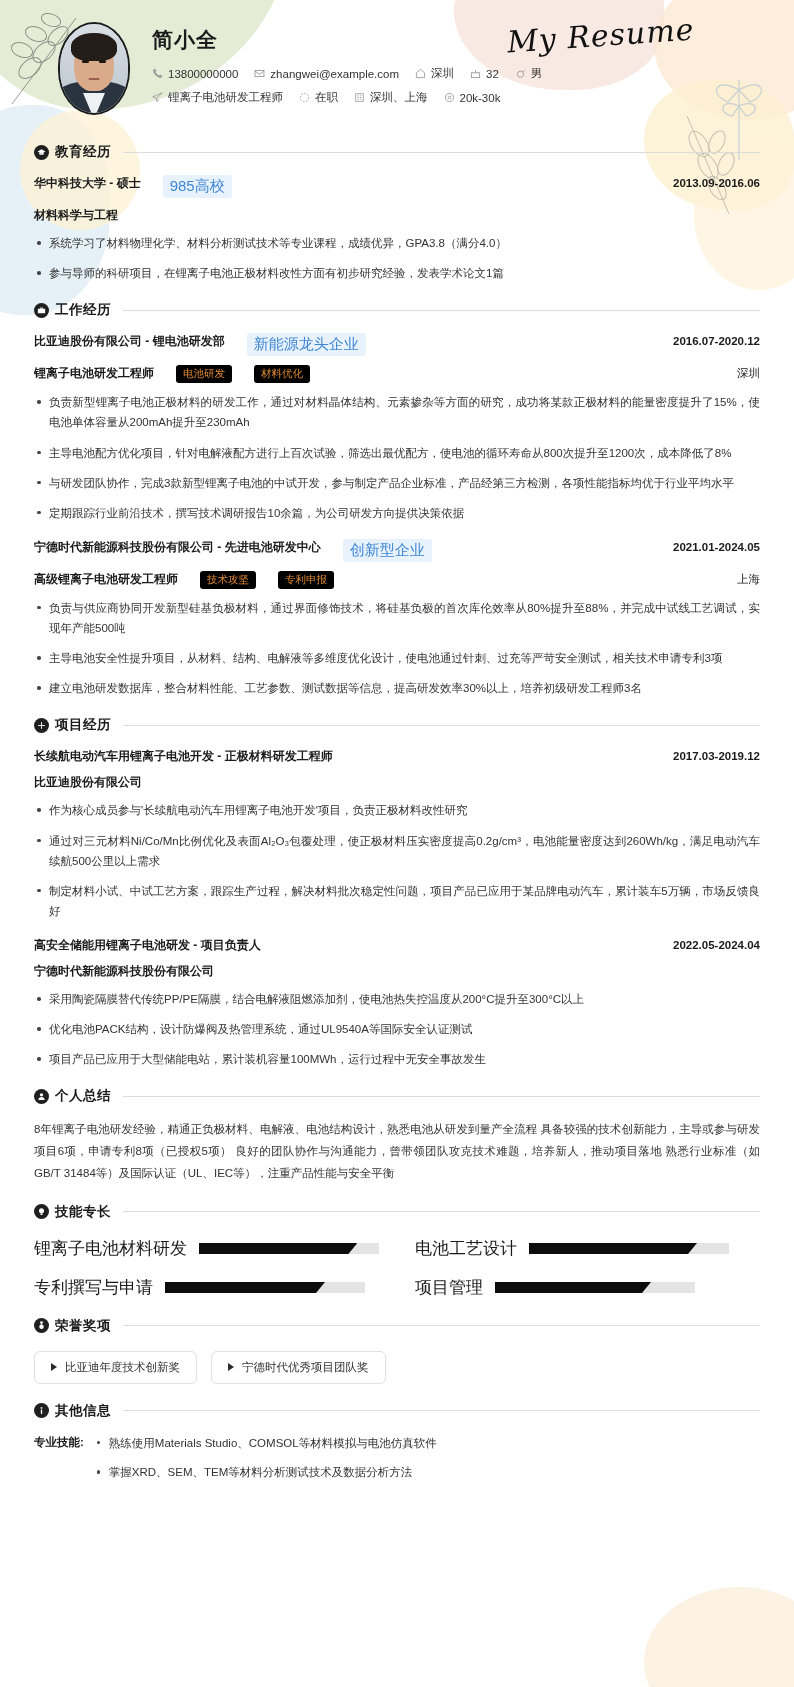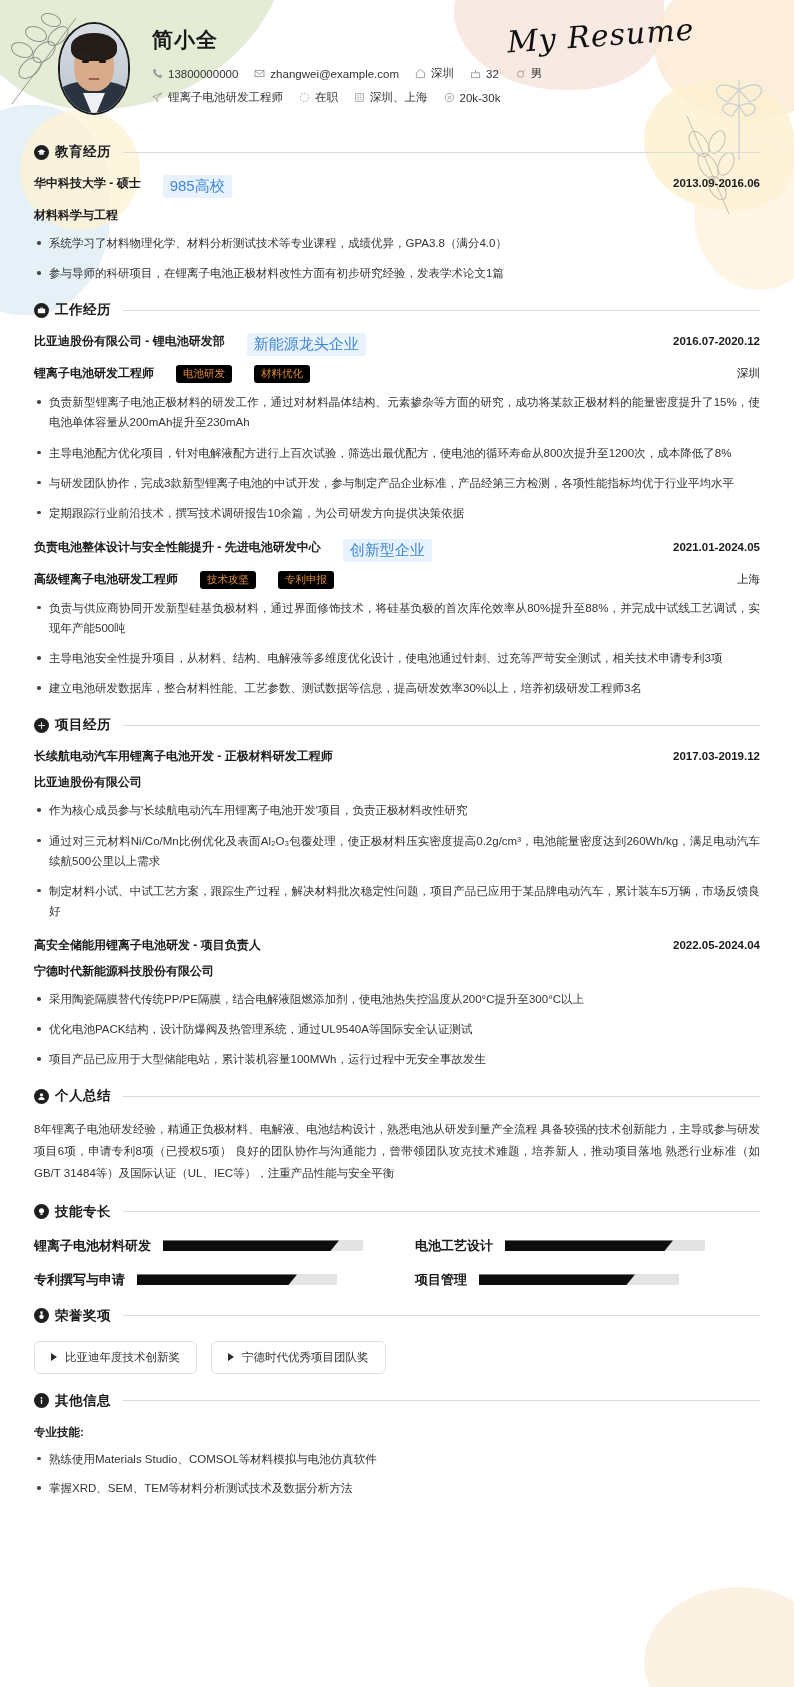--- a/index.html
+++ b/index.html
@@ -181,21 +181,21 @@
   .summary-text {
     font-size: 11.5px; line-height: 1.9; color: #333; text-align: justify;
   }
 
   
   .skills-grid {
     display: grid; grid-template-columns: 1fr 1fr;
     column-gap: 36px; row-gap: 16px; padding-top: 2px;
   }
   .skill { display: flex; align-items: center; gap: 12px; }
-  .skill-name { font-size: 13px; font-weight: 700; color: #1b1b1b; white-space: nowrap; }
+  .skill-name { font-size: 17px; font-weight: 400; color: #1b1b1b; white-space: nowrap; }
   .skill-track {
     position: relative; flex: 1; height: 11px; background: #e4e4e4; max-width: 200px;
   }
   .skill-fill {
     position: absolute; left: 0; top: 0; height: 100%; background: #0d0d0d;
     clip-path: polygon(0 0, 100% 0, calc(100% - 9px) 100%, 0 100%);
   }
 
   
   .honor-list { display: flex; gap: 14px; flex-wrap: wrap; padding-top: 2px; }
@@ -203,21 +203,21 @@
     display: flex; align-items: center; gap: 8px;
     border: 1px solid #e0e0e0; border-radius: 6px;
     padding: 8px 16px; font-size: 11.5px; color: #333; background: #fff;
   }
   .honor-chip .tri {
     width: 0; height: 0; border-left: 6px solid #2b2b2b;
     border-top: 4px solid transparent; border-bottom: 4px solid transparent;
   }
 
   
-  .other-row { display: flex; align-items: flex-start; gap: 10px; flex-direction: column; }
+  .other-row { display: flex; align-items: flex-start; gap: 10px; }
   .other-label { font-size: 11.5px; font-weight: 700; color: #1b1b1b; white-space: nowrap; padding-top: 1px; }
   .other-items { list-style: none; }
   .other-items li {
     position: relative; padding-left: 15px; margin-bottom: 10px;
     font-size: 11.5px; line-height: 1.7; color: #333;
   }
   .other-items li::before {
     content: ""; position: absolute; left: 3px; top: 7px;
     width: 3.5px; height: 3.5px; border-radius: 50%; background: #444;
   }
@@ -441,21 +441,21 @@
           <li>负责新型锂离子电池正极材料的研发工作，通过对材料晶体结构、元素掺杂等方面的研究，成功将某款正极材料的能量密度提升了15%，使电池单体容量从200mAh提升至230mAh</li>
           <li>主导电池配方优化项目，针对电解液配方进行上百次试验，筛选出最优配方，使电池的循环寿命从800次提升至1200次，成本降低了8%</li>
           <li>与研发团队协作，完成3款新型锂离子电池的中试开发，参与制定产品企业标准，产品经第三方检测，各项性能指标均优于行业平均水平</li>
           <li>定期跟踪行业前沿技术，撰写技术调研报告10余篇，为公司研发方向提供决策依据</li>
         </ul>
       </div>
 
       <div class="entry">
         <div class="entry-row">
           <div class="entry-left">
-            <span class="org">负责电池整体设计与安全性能提升 - 先进电池研发中心</span>
+            <span class="org">宁德时代新能源科技股份有限公司 - 先进电池研发中心</span>
             <span class="tag-blue">创新型企业</span>
           </div>
           <span class="date">2021.01-2024.05</span>
         </div>
         <div class="entry-row">
           <div class="entry-left">
             <span class="role">高级锂离子电池研发工程师</span>
             <span class="tag-orange">技术攻坚</span>
             <span class="tag-orange">专利申报</span>
           </div>

